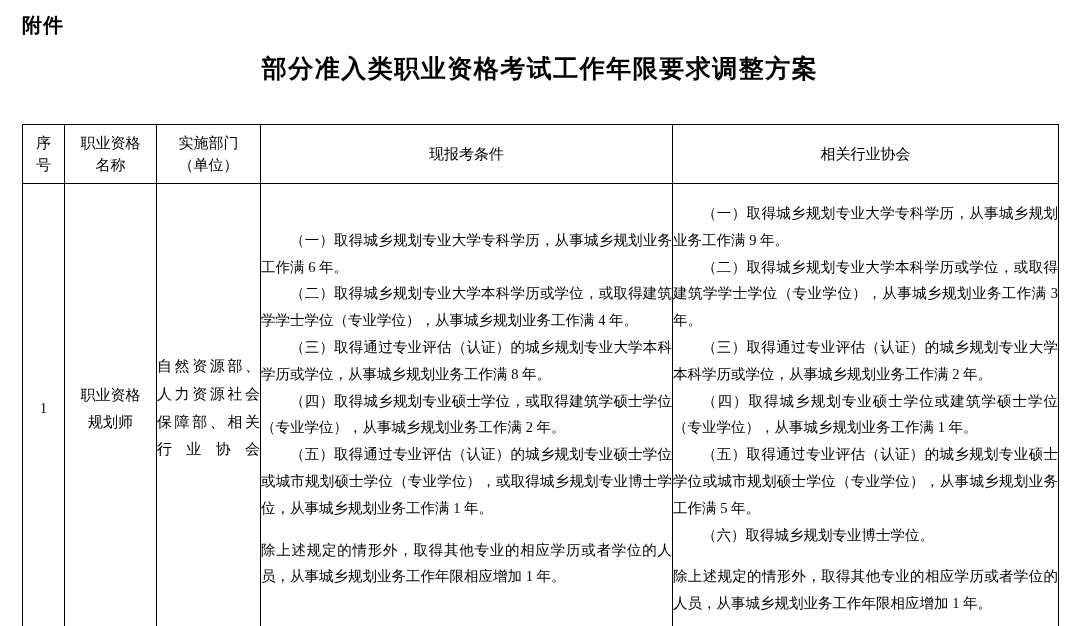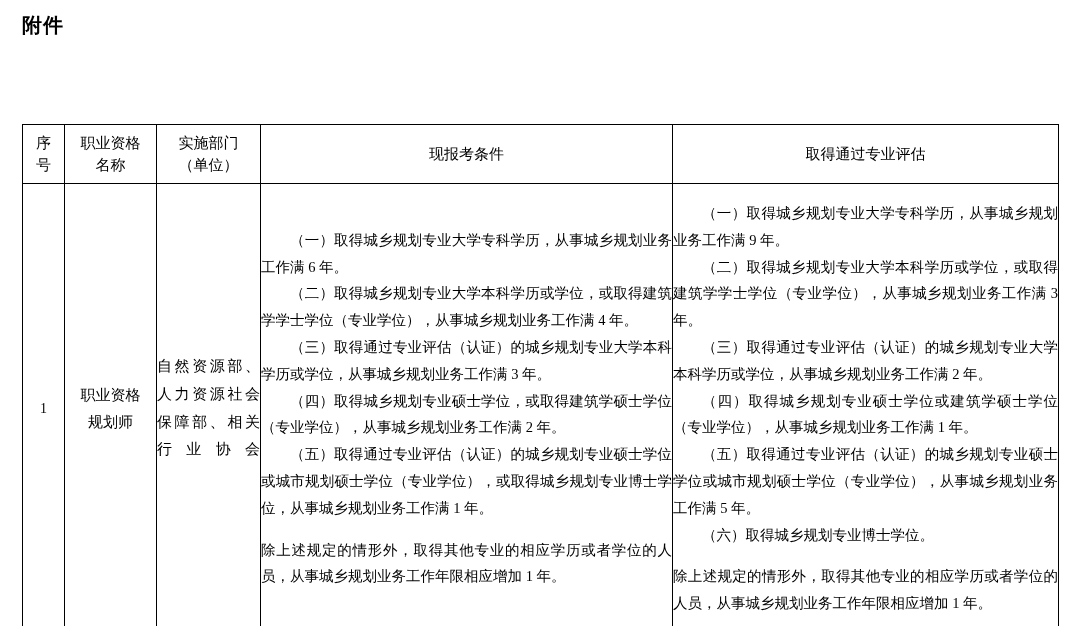--- a/index.html
+++ b/index.html
@@ -105,20 +105,21 @@
     height: 450px;
   }
 </style>
 </head>
 <body>
 
 <div class="page">
 
   <div class="attachment-label">附件</div>
 
+  <div class="doc-title">部分准入类职业资格考试工作年限要求调整方案</div>
 
   <div class="table-wrap">
     <table class="main">
       <colgroup>
         <col class="col-seq">
         <col class="col-name">
         <col class="col-dept">
         <col class="col-cur">
         <col class="col-new">
       </colgroup>
@@ -130,35 +131,35 @@
           </th>
           <th>
             <div>职业资格</div>
             <div>名称</div>
           </th>
           <th>
             <div>实施部门</div>
             <div>（单位）</div>
           </th>
           <th>现报考条件</th>
-          <th>取得通过专业评估</th>
+          <th>相关行业协会</th>
         </tr>
       </thead>
       <tbody>
         <tr class="body-row-height">
           <td class="cell-seq">1</td>
           <td class="cell-name">
             <div>职业资格</div>
             <div>规划师</div>
           </td>
           <td class="cell-dept">自然资源部、人力资源社会保障部、相关行业协会</td>
           <td class="cell-body">
             <p class="para">（一）取得城乡规划专业大学专科学历，从事城乡规划业务工作满 6 年。</p>
             <p class="para">（二）取得城乡规划专业大学本科学历或学位，或取得建筑学学士学位（专业学位），从事城乡规划业务工作满 4 年。</p>
-            <p class="para">（三）取得通过专业评估（认证）的城乡规划专业大学本科学历或学位，从事城乡规划业务工作满 3 年。</p>
+            <p class="para">（三）取得通过专业评估（认证）的城乡规划专业大学本科学历或学位，从事城乡规划业务工作满 8 年。</p>
             <p class="para">（四）取得城乡规划专业硕士学位，或取得建筑学硕士学位（专业学位），从事城乡规划业务工作满 2 年。</p>
             <p class="para">（五）取得通过专业评估（认证）的城乡规划专业硕士学位或城市规划硕士学位（专业学位），或取得城乡规划专业博士学位，从事城乡规划业务工作满 1 年。</p>
             <p class="para noindent">除上述规定的情形外，取得其他专业的相应学历或者学位的人员，从事城乡规划业务工作年限相应增加 1 年。</p>
           </td>
           <td class="cell-body">
             <p class="para">（一）取得城乡规划专业大学专科学历，从事城乡规划业务工作满 9 年。</p>
             <p class="para">（二）取得城乡规划专业大学本科学历或学位，或取得建筑学学士学位（专业学位），从事城乡规划业务工作满 3 年。</p>
             <p class="para">（三）取得通过专业评估（认证）的城乡规划专业大学本科学历或学位，从事城乡规划业务工作满 2 年。</p>
             <p class="para">（四）取得城乡规划专业硕士学位或建筑学硕士学位（专业学位），从事城乡规划业务工作满 1 年。</p>
             <p class="para">（五）取得通过专业评估（认证）的城乡规划专业硕士学位或城市规划硕士学位（专业学位），从事城乡规划业务工作满 5 年。</p>

